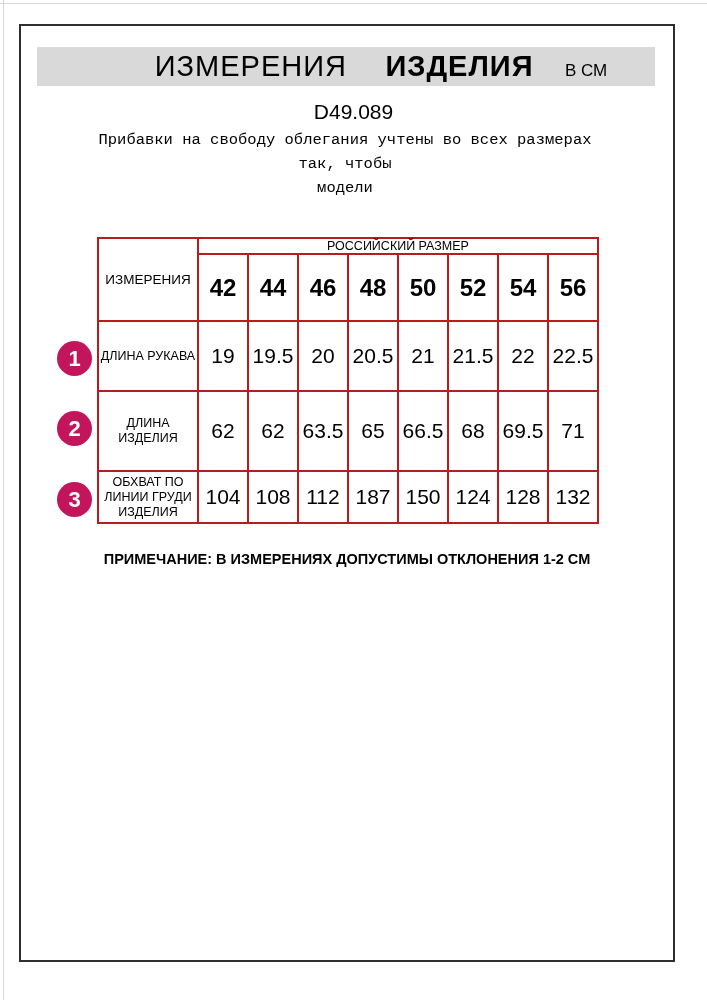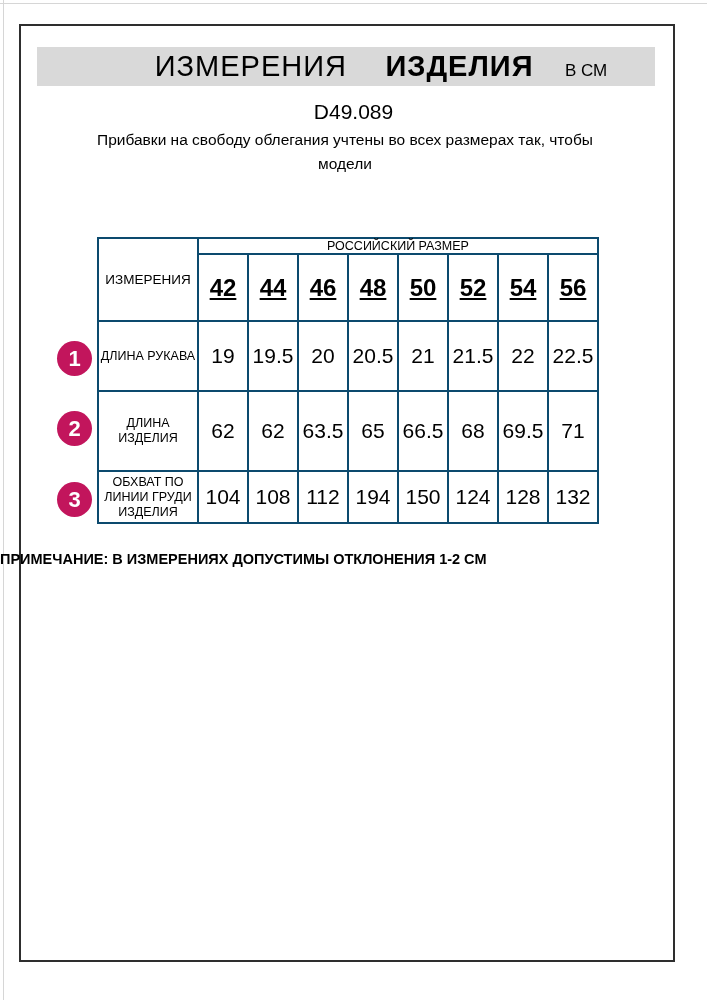--- a/index.html
+++ b/index.html
@@ -29,34 +29,34 @@
   .banner .t-reg  { font-size:29px; letter-spacing:1px; }
   .banner .t-bold { font-size:29px; font-weight:bold; letter-spacing:1px; margin-left:34px; }
   .banner .t-unit { font-size:17px; margin-left:27px; }
 
   .article {
     position:absolute; left:0; top:100px; width:707px;
     text-align:center; font-size:21px;
   }
   .description {
     position:absolute; left:95px; top:128px; width:500px;
-    text-align:center; font-size:15.5px; line-height:24px;
+    text-align:center; font-size:15.5px; line-height:24px;font-family:Liberation Mono, monospace;
   }
   .description span { display:block; }
 
   
   table.size-table {
     position:absolute; left:97px; top:237px;
     border-collapse:collapse; table-layout:fixed;
   }
   table.size-table td {
-    border:2px solid #0c4a6e; text-align:center; vertical-align:middle; padding:0;
+    border:2px solid #b91c1c; text-align:center; vertical-align:middle; padding:0;
   }
   tr.hdr-top   { height:13px; }
-  tr.hdr-sizes { height:67px;text-decoration:underline; }
+  tr.hdr-sizes { height:67px; }
   tr.data-row-1 { height:70px; }
   tr.data-row-2 { height:80px; }
   tr.data-row-3 { height:52px; }
   td.meas-head { font-size:13.5px; }
   td.size-head { font-size:12.5px; }
   tr.hdr-sizes td { font-size:24px; font-weight:bold; }
   td.row-label { font-size:12.5px; line-height:15px; padding:0 2px;border-radius:26px; }
   td.row-label span { display:block; }
   td.val { font-size:21px; }
 
@@ -65,21 +65,21 @@
     position:absolute; left:57px; width:35px; height:35px; border-radius:50%;
     background:#c2155c; color:#ffffff; font-size:22px; font-weight:bold;
     text-align:center; line-height:35px;
   }
   .badge-1 { top:341px; }
   .badge-2 { top:411px; }
   .badge-3 { top:482px; }
 
   .note {
     position:absolute; left:0; top:551px; width:694px;
-    font-size:14.5px; font-weight:bold;
+    text-align:center; font-size:14.5px; font-weight:bold;
   }
 </style>
 </head>
 <body>
 
 <div class="page">
 
   <div class="artifact-top"></div>
   <div class="artifact-left"></div>
 
@@ -154,21 +154,21 @@
     </tr>
     <tr class="data-row-3">
       <td class="row-label">
         <span>ОБХВАТ ПО</span>
         <span>ЛИНИИ ГРУДИ</span>
         <span>ИЗДЕЛИЯ</span>
       </td>
       <td class="val">104</td>
       <td class="val">108</td>
       <td class="val">112</td>
-      <td class="val">194</td>
+      <td class="val">187</td>
       <td class="val">150</td>
       <td class="val">124</td>
       <td class="val">128</td>
       <td class="val">132</td>
     </tr>
   </tbody>
     </table>
 
   <div class="badge badge-1">1</div>
   <div class="badge badge-2">2</div>

